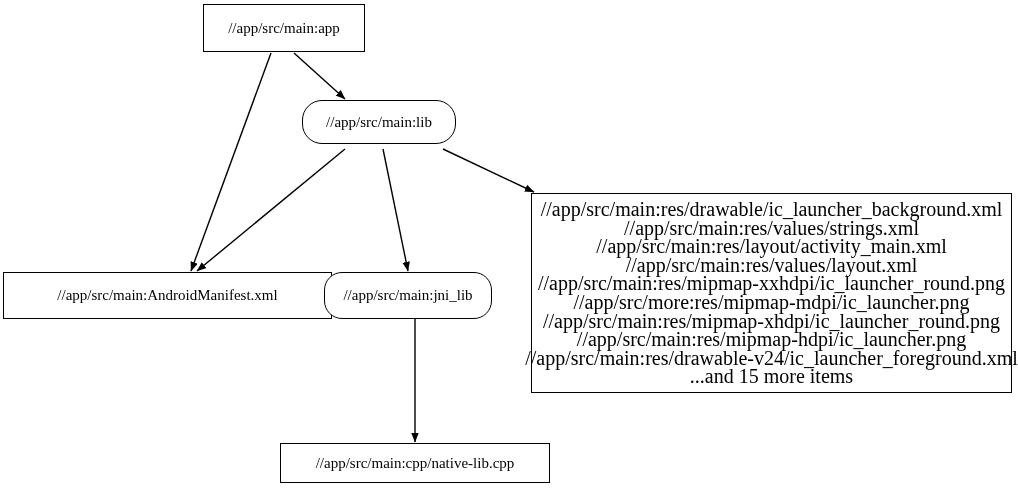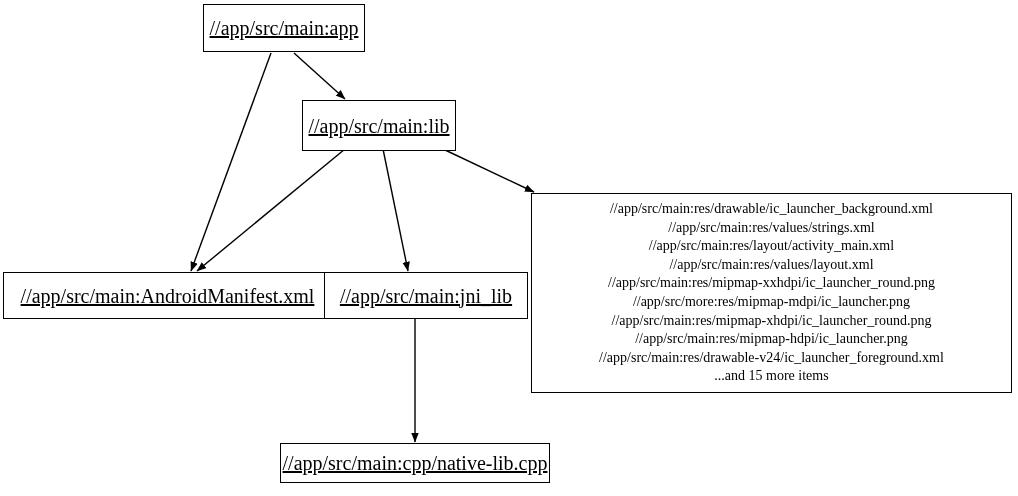--- a/index.html
+++ b/index.html
@@ -32,33 +32,32 @@
     position: absolute;
     box-sizing: border-box;
     border: 1px solid #000000;
     background: #ffffff;
     display: flex;
     align-items: center;
     justify-content: center;
     text-align: center;
   }
   .node-label {
-    font-size: 20px;
+    font-size: 15px;
     line-height: 1.0;
     white-space: nowrap;
     letter-spacing: 0px;
-    text-decoration: underline;
   }
   .node-multi {
     align-items: center;
     justify-content: center;
     padding: 6px 8px;
   }
   .node-multi .lines {
-    font-size: 14px;
+    font-size: 20px;
     line-height: 18.6px;
     white-space: nowrap;
   }
   .node-multi .lines div {
     white-space: nowrap;
   }
 </style>
 </head>
 <body>
 
@@ -81,29 +80,29 @@
 
     <line x1="443" y1="149" x2="534" y2="192" stroke="#000000" stroke-width="1.4" marker-end="url(#arrowhead)"></line>
 
     <line x1="415" y1="319" x2="415" y2="442" stroke="#000000" stroke-width="1.4" marker-end="url(#arrowhead)"></line>
   </svg>
 
   <div class="node" style="left:203px; top:4px; width:162px; height:48px;">
     <span class="node-label">//app/src/main:app</span>
   </div>
 
-  <div class="node" style="left:302px; top:100px; width:154px; height:51px;">
+  <div class="node" style="left:302px; top:100px; width:154px; height:44px;border-radius:20px;">
     <span class="node-label">//app/src/main:lib</span>
   </div>
 
   <div class="node" style="left:3px; top:272px; width:329px; height:47px;">
     <span class="node-label">//app/src/main:AndroidManifest.xml</span>
   </div>
 
-  <div class="node" style="left:324px; top:272px; width:204px; height:47px;">
+  <div class="node" style="left:324px; top:272px; width:168px; height:47px;border-radius:18px;">
     <span class="node-label">//app/src/main:jni_lib</span>
   </div>
 
   <div class="node" style="left:280px; top:443px; width:270px; height:40px;">
     <span class="node-label">//app/src/main:cpp/native-lib.cpp</span>
   </div>
 
   <div class="node node-multi" style="left:531px; top:193px; width:481px; height:200px;">
     <div class="lines" id="resources-lines">
         <div>//app/src/main:res/drawable/ic_launcher_background.xml</div>

